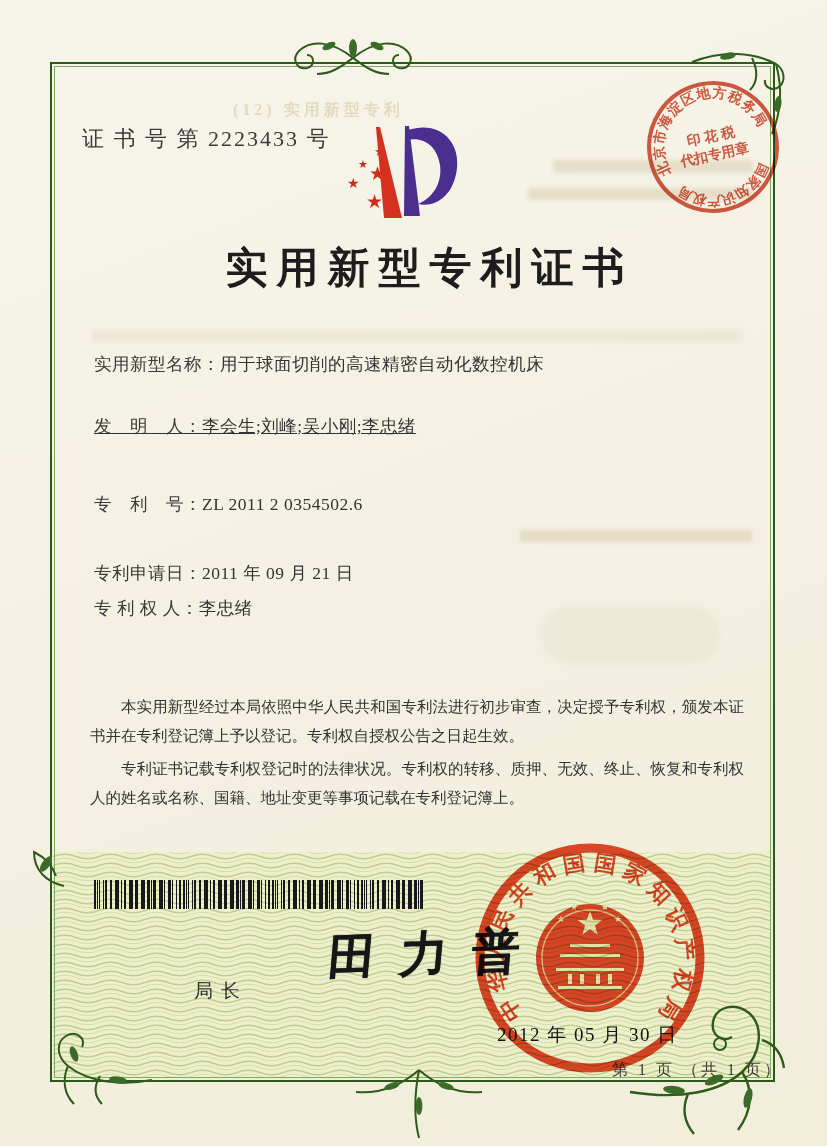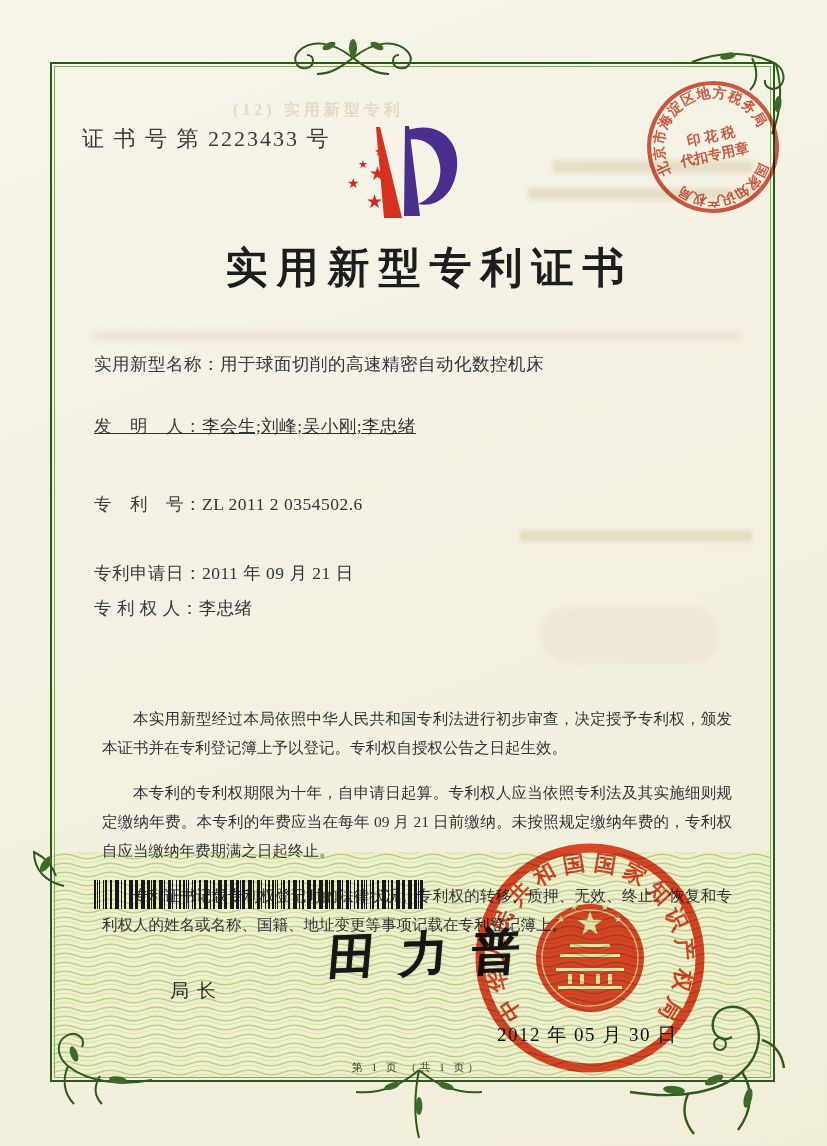--- a/index.html
+++ b/index.html
@@ -21,37 +21,37 @@
   .cert-no{position:absolute;left:82px;top:124px;font-size:22px;letter-spacing:2px;color:#3a3a3a;z-index:3;}
   .logo{position:absolute;left:338px;top:120px;z-index:3;}
   .title{position:absolute;left:16px;top:240px;width:827px;text-align:center;
          font-size:42px;font-weight:bold;letter-spacing:9px;color:#1d1d1d;z-index:3;}
   
   .row{position:absolute;left:94px;font-size:17.5px;color:#333;letter-spacing:.5px;z-index:3;white-space:nowrap;}
   .row .lbl{color:#3a3a3a;}
   
   .body-text{position:absolute;left:86px;top:688px;width:662px;font-size:15.5px;
          line-height:29px;color:#333;text-align:justify;z-index:3;}
-  .body-text p{margin:16px;text-indent:2em;}
+  .body-text p{margin:4px;text-indent:2em;}
   
   .barcode{position:absolute;left:94px;top:880px;z-index:3;}
   
-  .sig-label{position:absolute;left:170px;top:978px;font-size:19px;letter-spacing:8px;color:#2c2c2c;z-index:3;}
+  .sig-label{position:absolute;left:194px;top:978px;font-size:19px;letter-spacing:8px;color:#2c2c2c;z-index:3;}
   .sig-name{position:absolute;left:328px;top:922px;font-size:48px;font-weight:bold;
          letter-spacing:24px;color:#161616;transform:rotate(-2deg) skewX(-7deg);
          z-index:3;text-shadow:0 0 1px #222;}
   
   .big-seal{position:absolute;left:468px;top:836px;z-index:4;mix-blend-mode:multiply;opacity:.93;}
   .seal-date{position:absolute;left:497px;top:1022px;font-size:19px;letter-spacing:1.5px;
          color:#121212;z-index:5;white-space:nowrap;}
   .tax-stamp{position:absolute;left:643px;top:77px;z-index:4;mix-blend-mode:multiply;opacity:.9;
          transform:rotate(-12deg);}
   
-  .footer{position:absolute;left:50px;top:1060px;width:733px;text-align:center;
-         font-size:11px;letter-spacing:3px;color:#3c3c34;z-index:3;}
+  .footer{position:absolute;left:50px;top:1060px;width:733px;text-align:right;
+         font-size:16px;letter-spacing:3px;color:#3c3c34;z-index:3;}
   .ornament{position:absolute;z-index:2;}
 </style>
 </head>
 <body>
 
 <div id="page">
 
   <svg class="guilloche" width="717" height="226" viewBox="0 0 717 226">
     <defs>
       <pattern id="wav1" width="46" height="9" patternUnits="userSpaceOnUse">
@@ -178,21 +178,20 @@
   </div>
   <div class="row" style="top:561px;">
     <span class="lbl">专利申请日：</span><span>2011 年 09 月 21 日</span>
   </div>
   <div class="row" style="top:596px;">
     <span class="lbl">专 利 权 人：</span><span>李忠绪</span>
   </div>
 
   <div class="body-text">
     <p>本实用新型经过本局依照中华人民共和国专利法进行初步审查，决定授予专利权，颁发本证书并在专利登记簿上予以登记。专利权自授权公告之日起生效。</p>
-    <p>本专利的专利权期限为十年，自申请日起算。专利权人应当依照专利法及其实施细则规定缴纳年费。本专利的年费应当在每年 09 月 21 日前缴纳。未按照规定缴纳年费的，专利权自应当缴纳年费期满之日起终止。</p>
     <p>专利证书记载专利权登记时的法律状况。专利权的转移、质押、无效、终止、恢复和专利权人的姓名或名称、国籍、地址变更等事项记载在专利登记簿上。</p>
   </div>
 
   <div class="barcode">
     <svg width="334" height="29" viewBox="0 0 334 29">
         <g id="barcode-bars">
           <rect x="0" y="0" width="2" height="29" fill="#181818"></rect>
           <rect x="3" y="0" width="1" height="29" fill="#181818"></rect>
           <rect x="5" y="0" width="1" height="29" fill="#181818"></rect>
           <rect x="9" y="0" width="1" height="29" fill="#181818"></rect>

